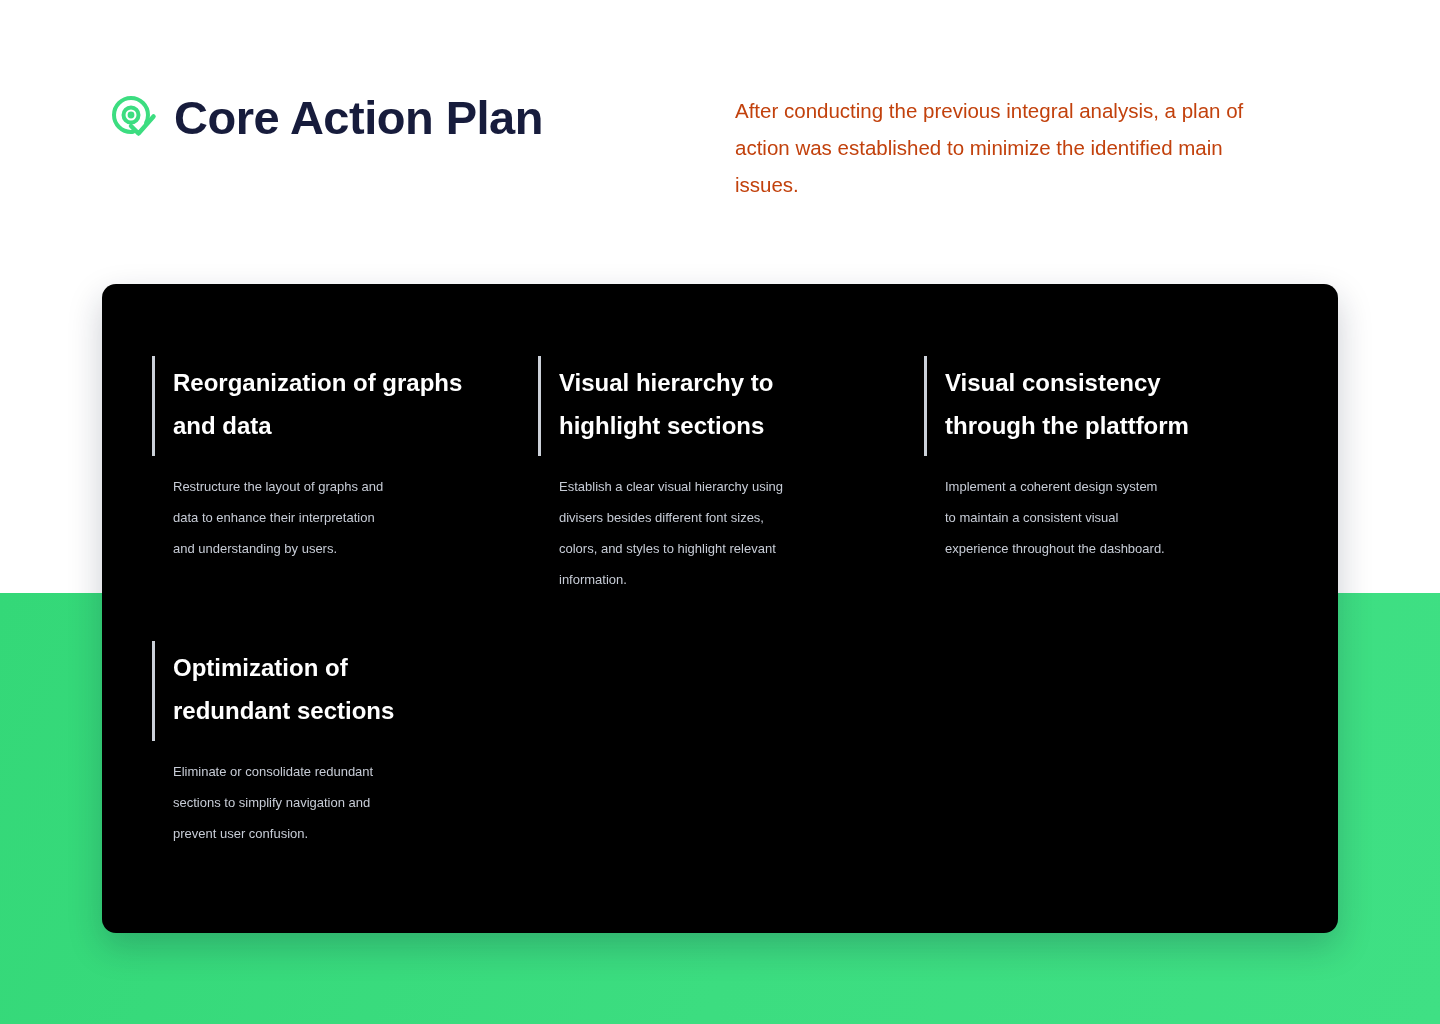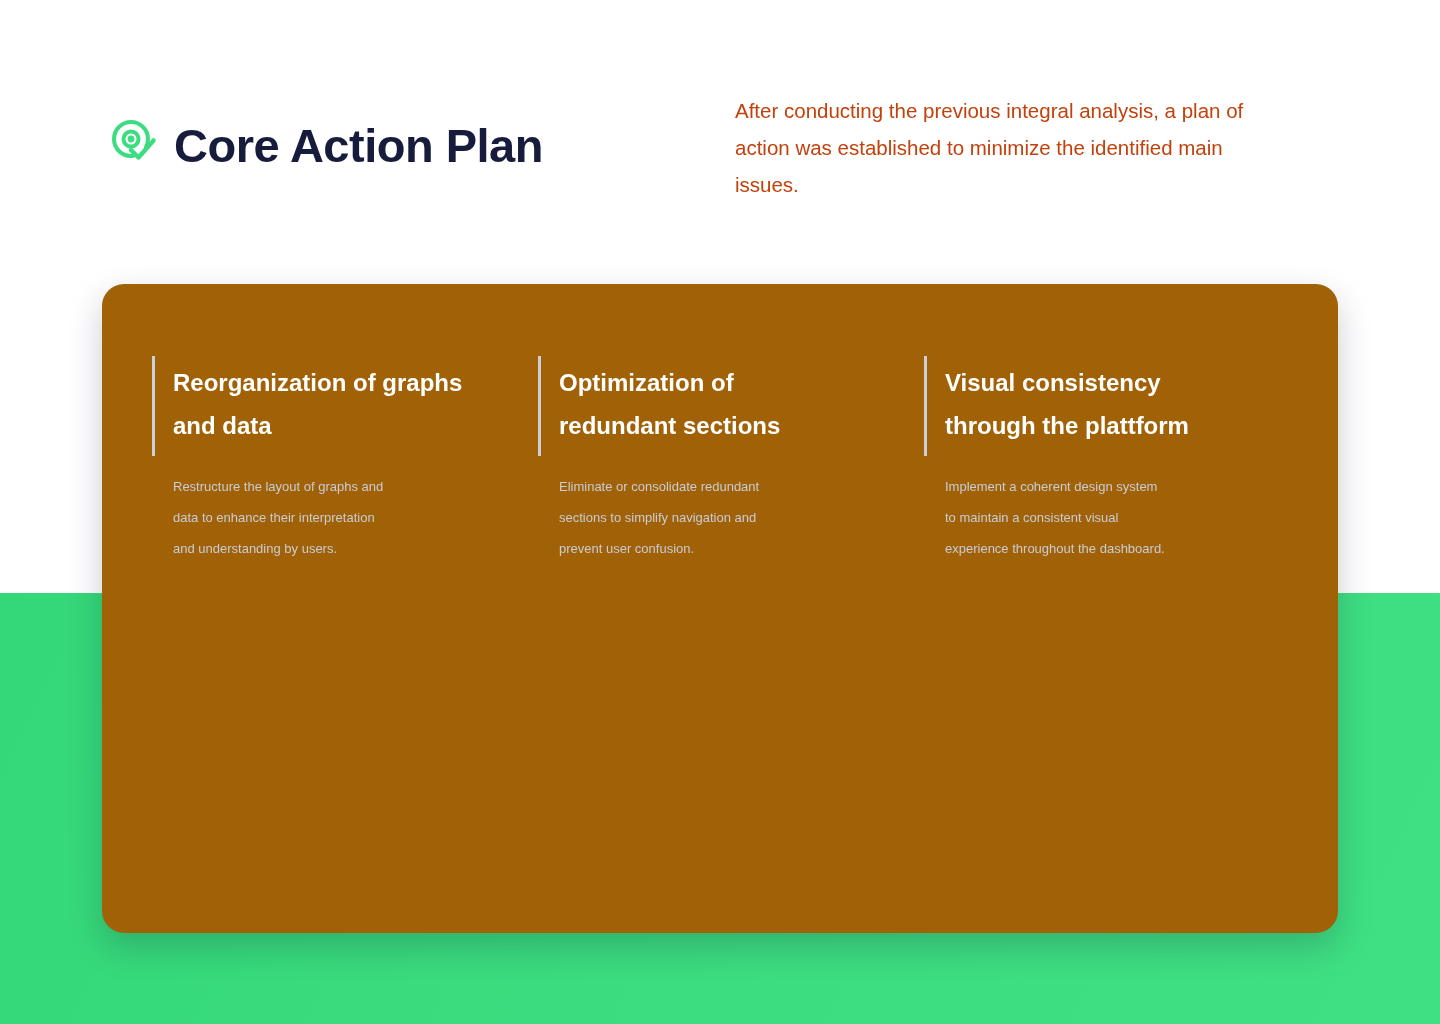--- a/index.html
+++ b/index.html
@@ -14,42 +14,42 @@
 
   
   .green-band {
     position: absolute;
     left: 0; top: 593px; width: 1440px; height: 431px;
     background: linear-gradient(115deg, #34d878 0%, #3cdd80 55%, #3fe084 100%);
   }
 
   
   .header { position: absolute; left: 110px; top: 90px; width: 1230px; }
-  .title-row { position: absolute; left: 0; top: 0; display: flex; gap: 16px; margin-top: 28px; }
+  .title-row { position: absolute; left: 0; top: 0; display: flex; align-items: center; gap: 16px; }
   .title-icon { width: 48px; height: 48px; flex: 0 0 auto; }
   .page-title {
     font-size: 47px;
     font-weight: 800;
     letter-spacing: -0.5px;
     color: #171c3c;
     white-space: nowrap;
   }
   .intro {
     position: absolute; left: 625px; top: 2px; width: 600px;
     font-size: 20.5px; line-height: 37px;
     color: #c2410c;
   }
 
   
   .card {
     position: absolute;
     left: 102px; top: 284px;
     width: 1236px; height: 649px;
-    background: #a16207;
-    border-radius: 22px;
+    background: #000000;
+    border-radius: 14px;
     box-shadow: 0 14px 34px rgba(16, 26, 56, 0.22);
   }
   .grid {
     position: absolute; left: 50px; top: 72px; right: 28px;
     display: grid;
     grid-template-columns: 386px 386px 386px;
     grid-template-rows: 285px auto;
   }
   .cell { position: relative; }
   .item-title {
@@ -92,29 +92,33 @@
 
   <div class="card">
     <div class="grid">
 
       <div class="cell">
         <h2 class="item-title">Reorganization of graphs<br>and data</h2>
         <p class="item-desc">Restructure the layout of graphs and<br>data to enhance their interpretation<br>and understanding by users.</p>
       </div>
 
 
-
       <div class="cell">
-        <h2 class="item-title">Optimization of<br>redundant sections</h2>
-        <p class="item-desc">Eliminate or consolidate redundant<br>sections to simplify navigation and<br>prevent user confusion.</p>
+        <h2 class="item-title">Visual hierarchy to<br>highlight sections</h2>
+        <p class="item-desc">Establish a clear visual hierarchy using<br>divisers besides different font sizes,<br>colors, and styles to highlight relevant<br>information.</p>
       </div>
 
       <div class="cell">
         <h2 class="item-title">Visual consistency<br>through the plattform</h2>
         <p class="item-desc">Implement a coherent design system<br>to maintain a consistent visual<br>experience throughout the dashboard.</p>
+      </div>
+
+      <div class="cell">
+        <h2 class="item-title">Optimization of<br>redundant sections</h2>
+        <p class="item-desc">Eliminate or consolidate redundant<br>sections to simplify navigation and<br>prevent user confusion.</p>
       </div>
 
       <div class="cell">
       </div>
 
     </div>
   </div>
 
 </div>
 

